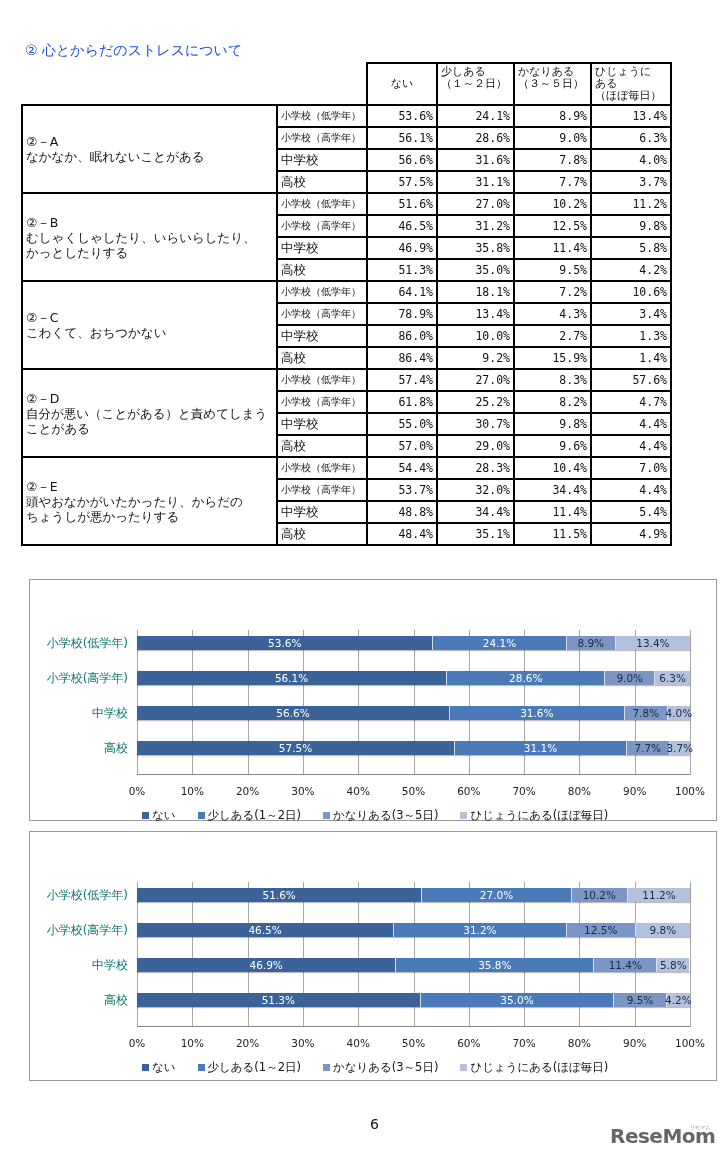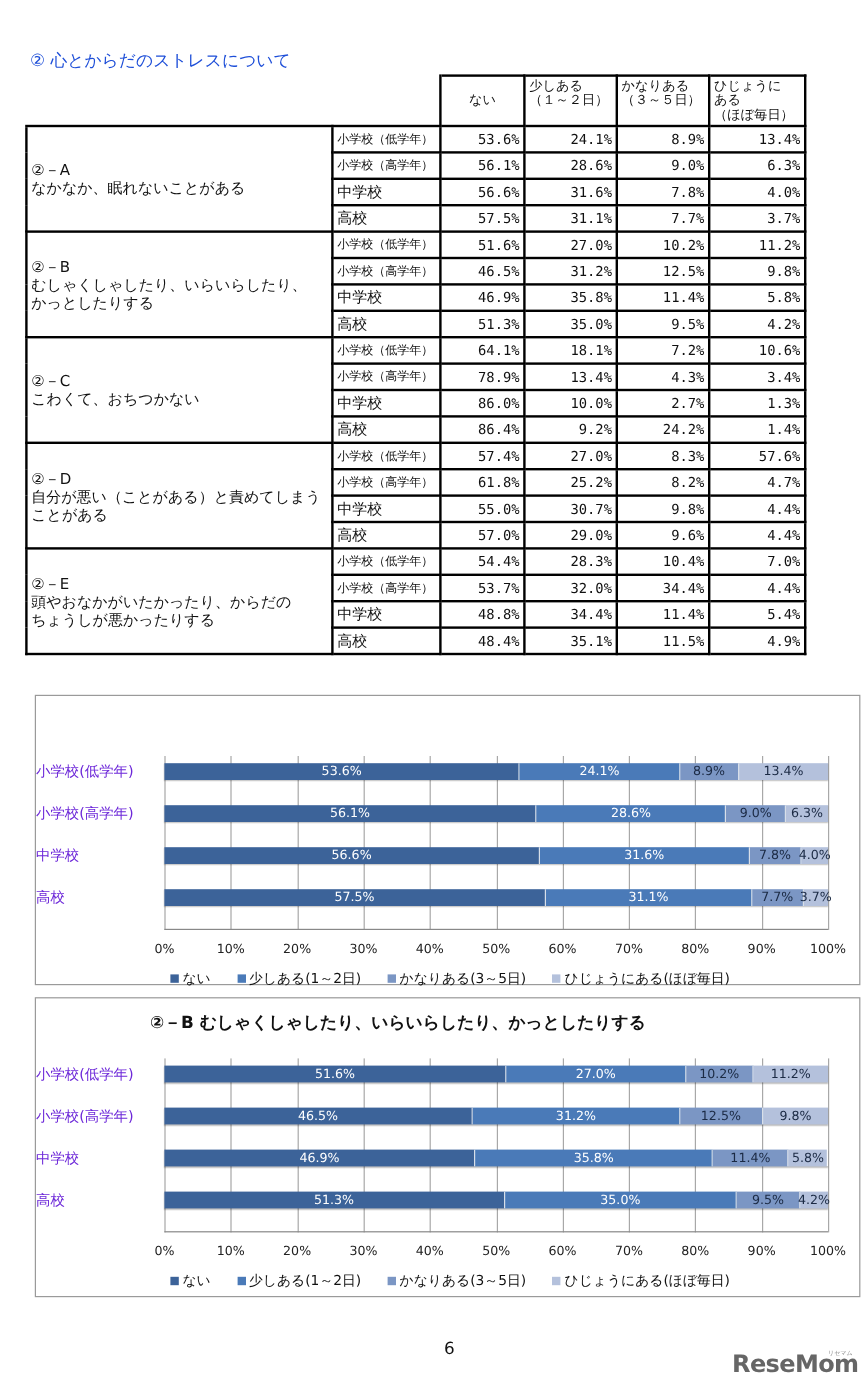--- a/index.html
+++ b/index.html
@@ -66,22 +66,22 @@
   }
   .seg {
     height: 100%; display: flex; align-items: center; justify-content: center;
     font-size: 10.5px; border-right: 1px solid #d8dfe9; overflow: visible; white-space: nowrap;
   }
   .seg.s0 { background: #3c6399; color: #ffffff; }
   .seg.s1 { background: #4a7ab8; color: #ffffff; }
   .seg.s2 { background: #7b96c4; color: #1b2a44; }
   .seg.s3 { background: #b4c1dc; color: #1b2a44; border-right: none; }
   .cat-label {
-    position: absolute; right: 578px; width: 110px; text-align: left;
-    font-size: 12px; color: #6d28d9; white-space: nowrap;
+    position: absolute; right: 578px; width: 110px; text-align: right;
+    font-size: 12px; color: #0f766e; white-space: nowrap;
   }
   .tick-label {
     position: absolute; font-size: 10.5px; color: #222; transform: translateX(-50%);
   }
   .legend {
     position: absolute; left: 112px; font-size: 11.5px; color: #111; display: flex; gap: 22px;
   }
   .legend-item { display: flex; align-items: center; gap: 3px; white-space: nowrap; }
   .swatch { width: 7px; height: 7px; display: inline-block; }
 
@@ -211,21 +211,21 @@
         <td class="grp big">中学校</td>
         <td class="val">86.0%</td>
         <td class="val w2">10.0%</td>
         <td class="val w3">2.7%</td>
         <td class="val w4">1.3%</td>
       </tr>
       <tr class="dash-top">
         <td class="grp big">高校</td>
         <td class="val">86.4%</td>
         <td class="val w2">9.2%</td>
-        <td class="val w3">24.2%</td>
+        <td class="val w3">15.9%</td>
         <td class="val w4">1.4%</td>
       </tr>
       <tr>
         <td rowspan="4" class="q-cell">
           <div>②－D</div>
           <div>自分が悪い（ことがある）と責めてしまう</div>
           <div>ことがある</div>
         </td>
         <td class="grp">小学校（低学年）</td>
         <td class="val">57.4%</td>
@@ -358,21 +358,20 @@
         <span>かなりある(3～5日)</span>
       </div>
       <div class="legend-item">
         <span class="swatch" style="background: rgb(180, 193, 220);"></span>
         <span>ひじょうにある(ほぼ毎日)</span>
       </div>
     </div>
   </div>
 
 <div class="chart-box" id="chart-1" style="top:831px;height:250px;">
-  <div class="chart-title">②－B むしゃくしゃしたり、いらいらしたり、かっとしたりする</div>
 <div class="cat-label" style="top: 55px; left: 0px; width: 98px;">小学校(低学年)</div>
     <div class="cat-label" style="top: 90px; left: 0px; width: 98px;">小学校(高学年)</div>
     <div class="cat-label" style="top: 125px; left: 0px; width: 98px;">中学校</div>
     <div class="cat-label" style="top: 160px; left: 0px; width: 98px;">高校</div>
     <div class="plot" style="top: 50px; height: 145px;">
       <div class="gridline" style="left: 0%;"></div>
       <div class="gridline" style="left: 10%;"></div>
       <div class="gridline" style="left: 20%;"></div>
       <div class="gridline" style="left: 30%;"></div>
       <div class="gridline" style="left: 40%;"></div>

